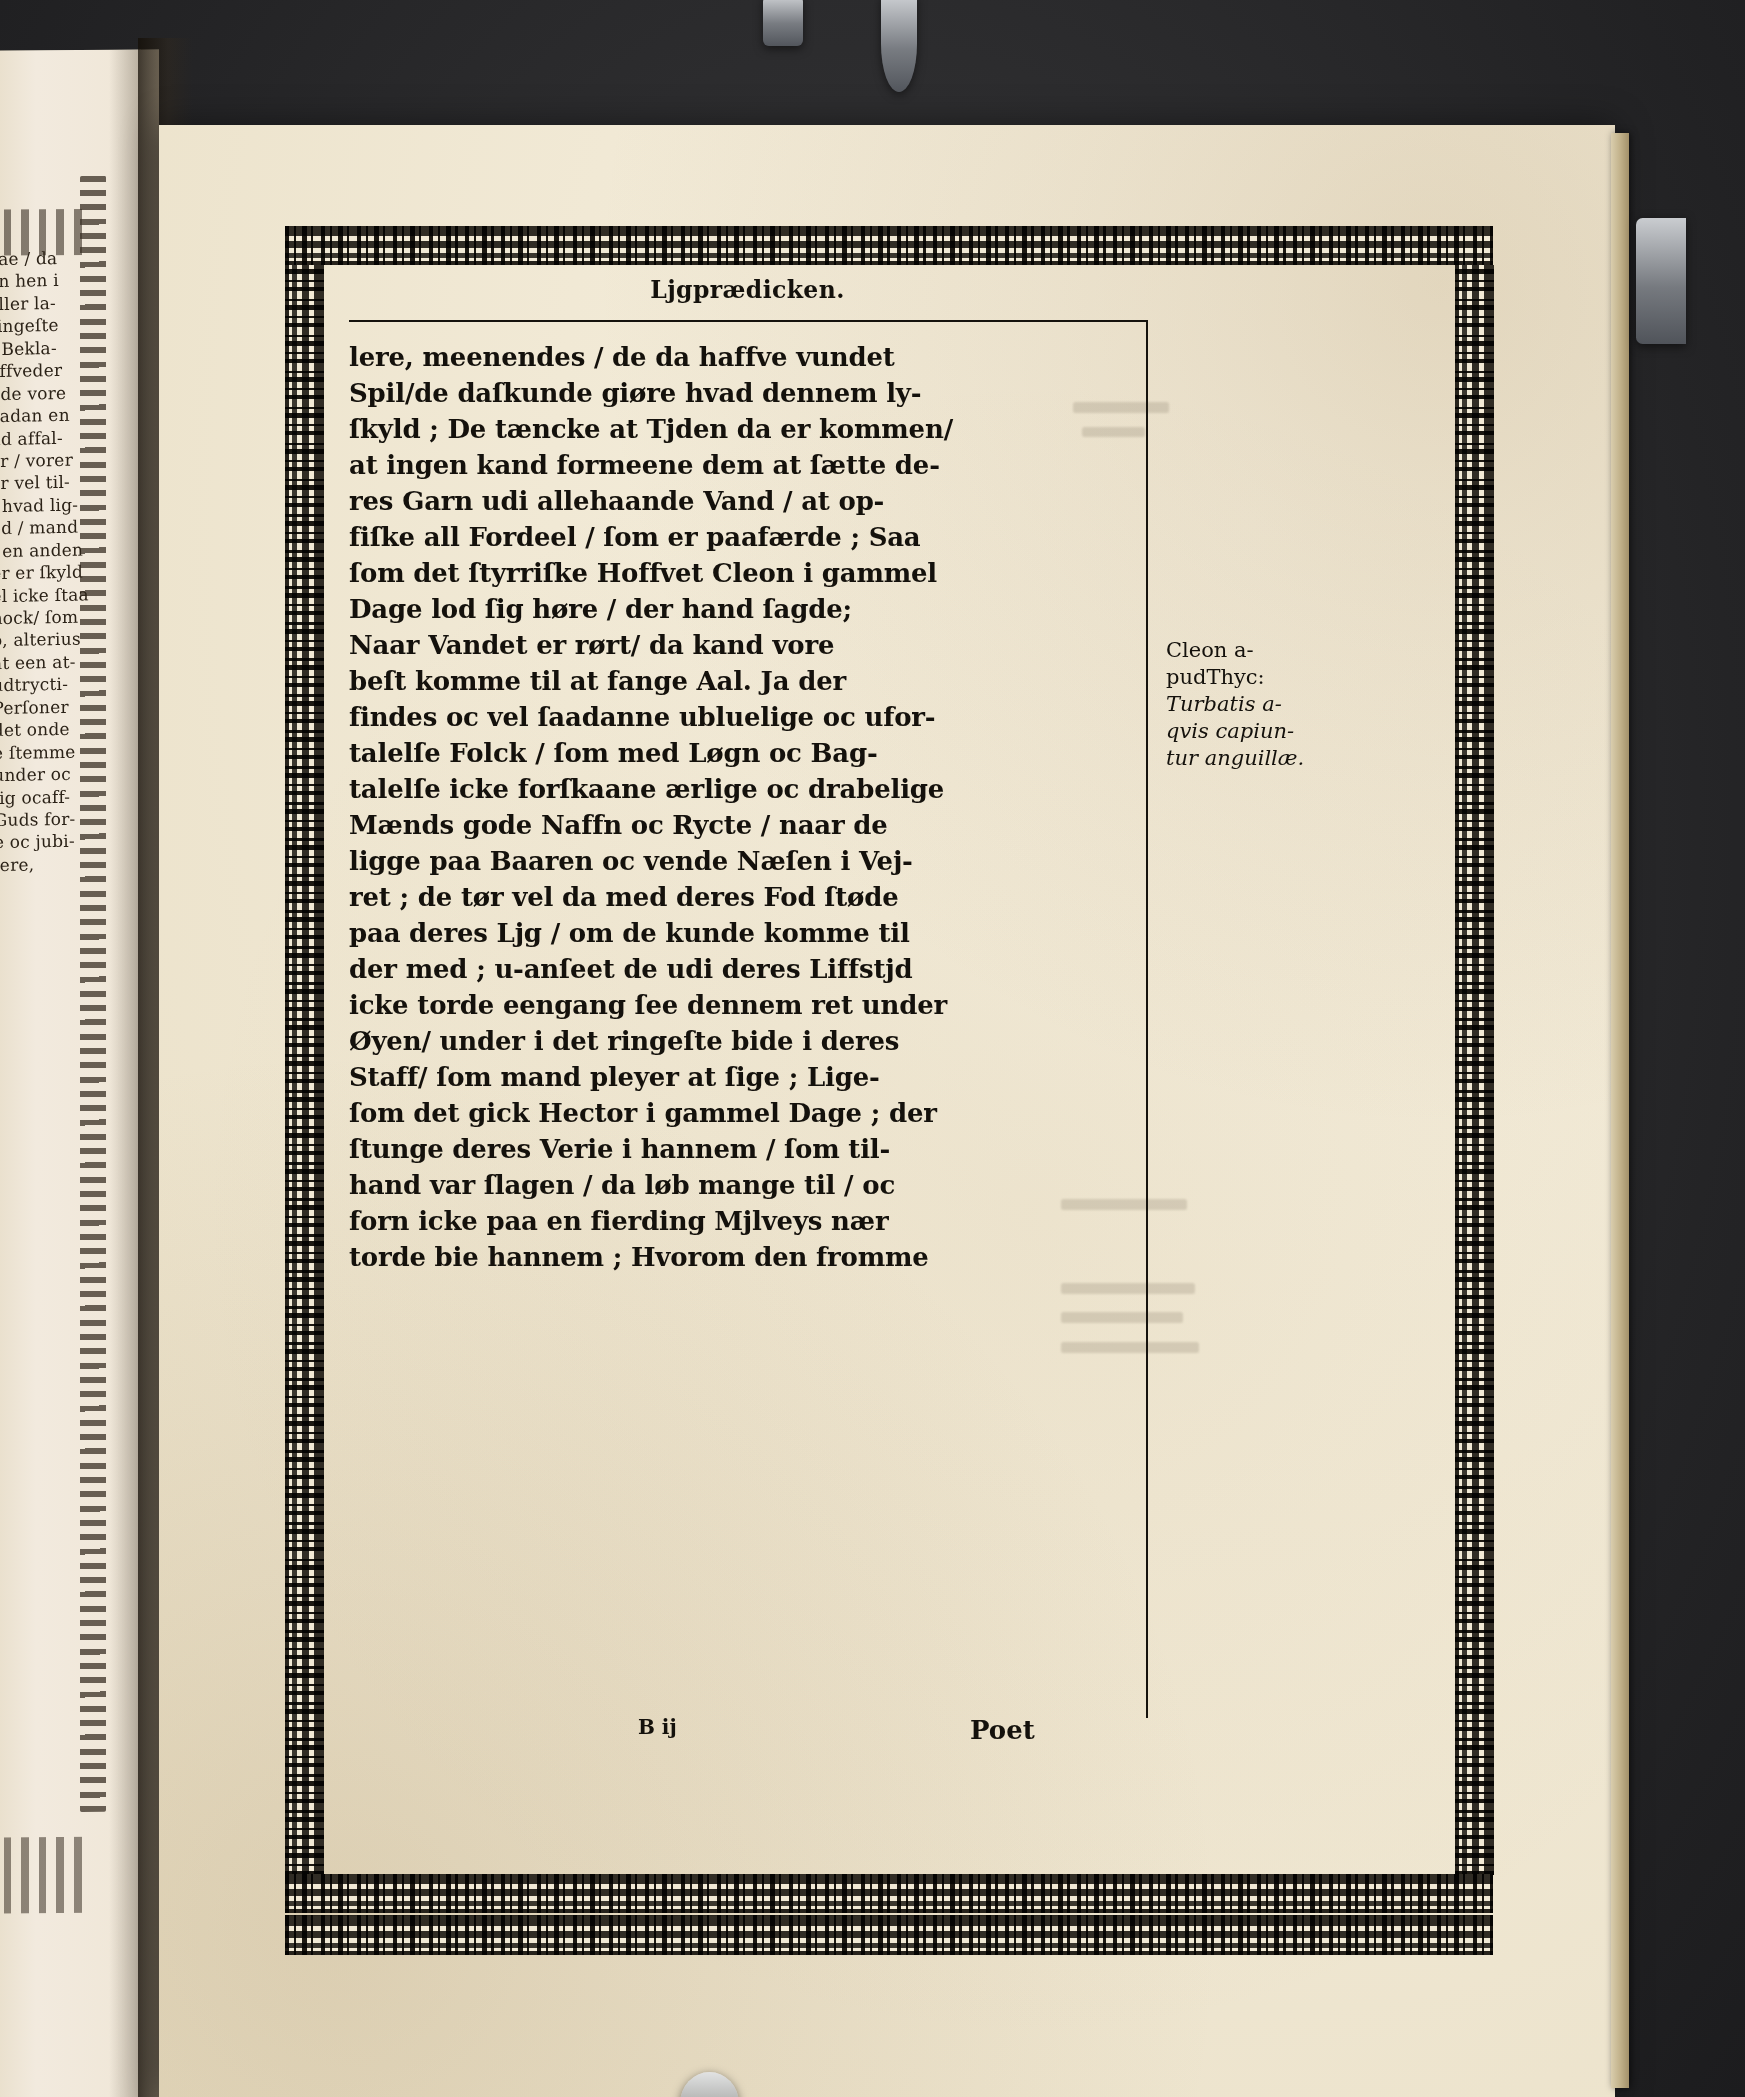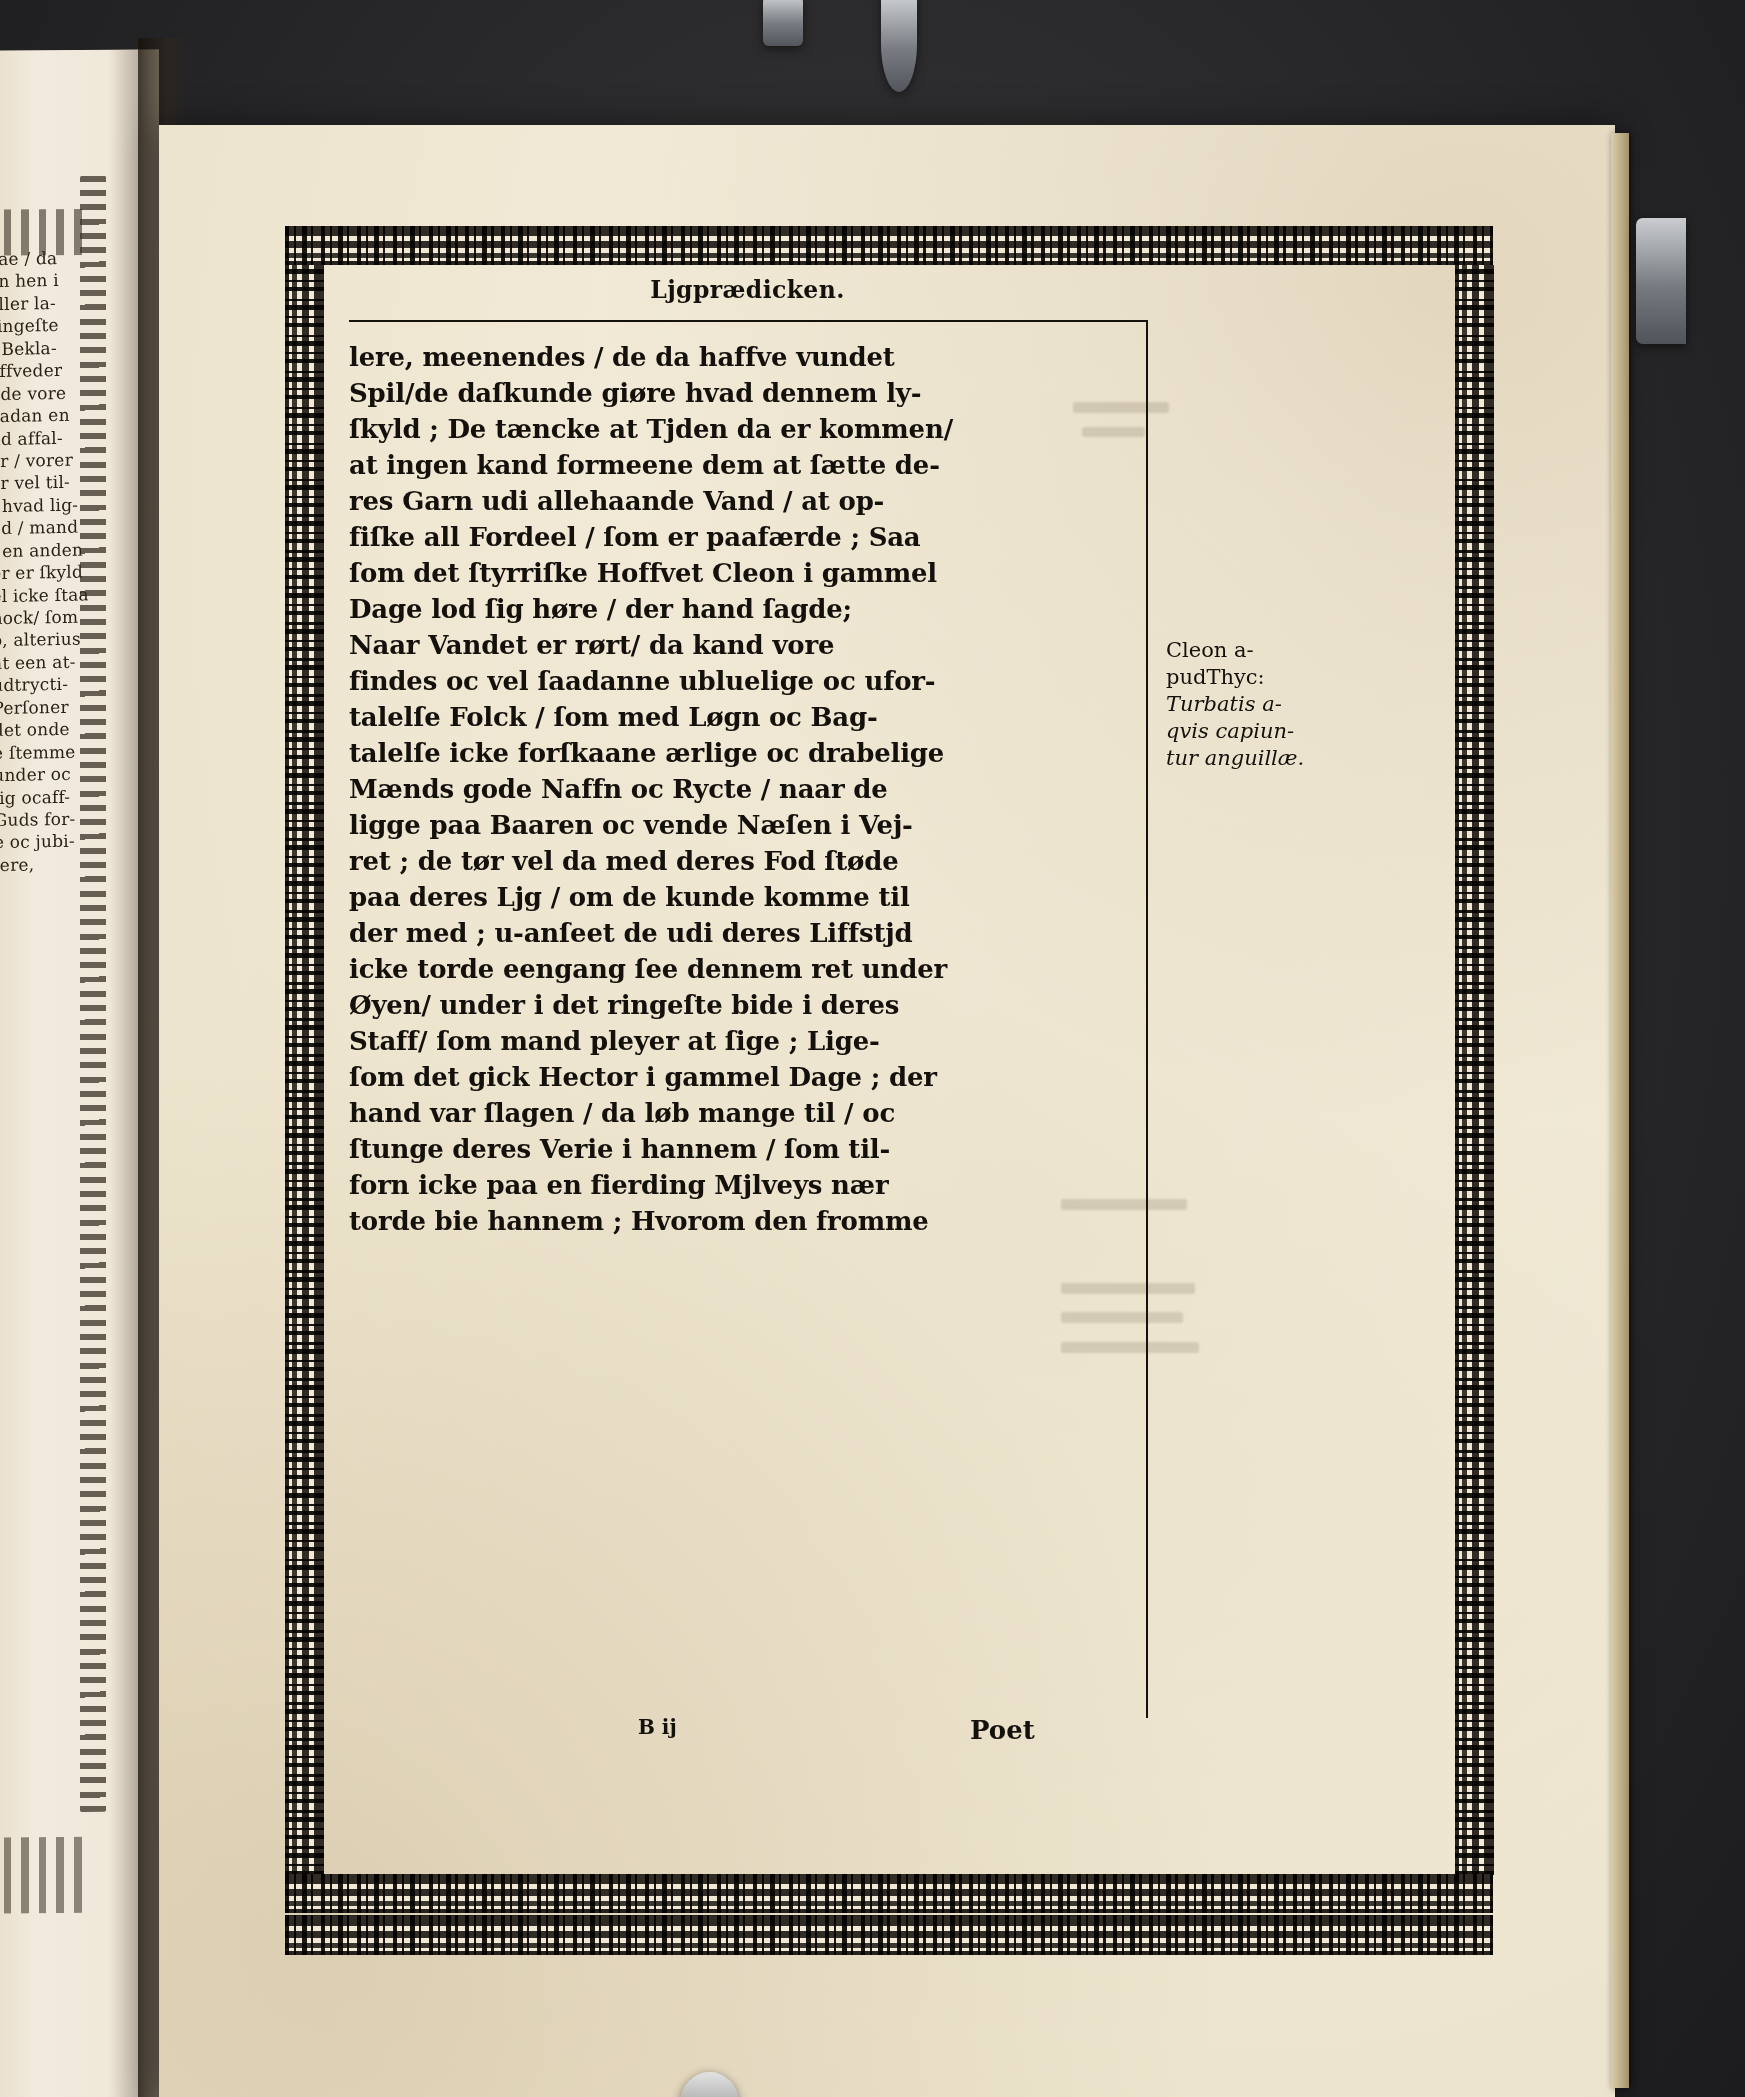--- a/index.html
+++ b/index.html
@@ -362,34 +362,35 @@
       <div class="maincol" id="maincol">
           <span class="ln">lere, meenendes / de da haffve vundet</span>
           <span class="ln">Spil/de daſkunde giøre hvad dennem ly-</span>
           <span class="ln">ſkyld ; De tæncke at Tjden da er kommen/</span>
           <span class="ln">at ingen kand formeene dem at ſætte de-</span>
           <span class="ln">res Garn udi allehaande Vand / at op-</span>
           <span class="ln">fiſke all Fordeel / ſom er paafærde ; Saa</span>
           <span class="ln">ſom det ſtyrriſke Hoffvet Cleon i gammel</span>
           <span class="ln">Dage lod ſig høre / der hand ſagde;</span>
           <span class="ln">Naar Vandet er rørt/ da kand vore</span>
+          <span class="ln">beſt komme til at fange Aal. Ja der</span>
           <span class="ln">findes oc vel ſaadanne ubluelige oc ufor-</span>
           <span class="ln">talelſe Folck / ſom med Løgn oc Bag-</span>
           <span class="ln">talelſe icke forſkaane ærlige oc drabelige</span>
           <span class="ln">Mænds gode Naffn oc Rycte / naar de</span>
           <span class="ln">ligge paa Baaren oc vende Næſen i Vej-</span>
           <span class="ln">ret ; de tør vel da med deres Fod ſtøde</span>
           <span class="ln">paa deres Ljg / om de kunde komme til</span>
           <span class="ln">der med ; u-anſeet de udi deres Liffstjd</span>
           <span class="ln">icke torde eengang ſee dennem ret under</span>
           <span class="ln">Øyen/ under i det ringeſte bide i deres</span>
           <span class="ln">Staff/ ſom mand pleyer at ſige ; Lige-</span>
           <span class="ln">ſom det gick Hector i gammel Dage ; der</span>
+          <span class="ln">ſtunge deres Verie i hannem / ſom til-</span>
           <span class="ln">hand var ſlagen / da løb mange til / oc</span>
-          <span class="ln">ſtunge deres Verie i hannem / ſom til-</span>
           <span class="ln">forn icke paa en fierding Mjlveys nær</span>
           <span class="ln">torde bie hannem ; Hvorom den fromme</span>
         </div>
 
       <div class="sidecol" id="sidecol">
           <div>Cleon a-</div>
           <div>pudThyc:</div>
           <div class="it">Turbatis a-</div>
           <div class="it">qvis capiun-</div>
           <div class="it">tur anguillæ.</div>

